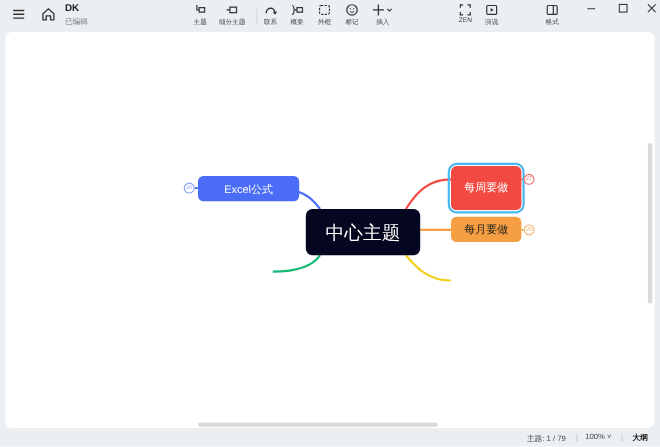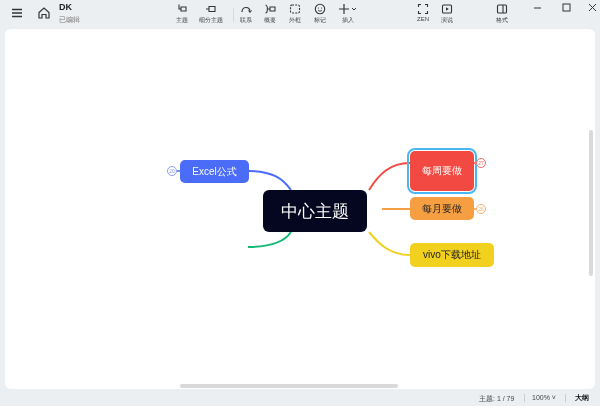--- a/index.html
+++ b/index.html
@@ -35,24 +35,24 @@
   .canvas {
     position: absolute; left: 5px; top: 29px; width: 590px; height: 360px;
     background: #ffffff; border-radius: 6px;
   }
   .links { position: absolute; left: 0; top: 0; }
   .node {
     position: absolute; display: flex; align-items: center; justify-content: center;
     border-radius: 5px; font-size: 10px; white-space: nowrap; cursor: pointer;
   }
   .root {
-    left: 258px; top: 161px; width: 104px; height: 42px;
+    left: 273px; top: 161px; width: 104px; height: 42px;
     background: #05061f; color: #fff; font-size: 17px; border-radius: 6px;
   }
-  .n-excel { left: 175px; top: 131px; width: 69px; height: 23px; background: #4a6cf7; color: #fff; }
+  .n-excel { left: 175px; top: 131px; width: 92px; height: 23px; background: #4a6cf7; color: #fff; }
   .n-game  { left: 131px; top: 206px; width: 112px; height: 24px; background: #14b876; color: #222; }
   .n-week  { left: 405px; top: 122px; width: 64px; height: 40px; background: #f24a43; color: #fff; outline: 2px solid #4ab8f0; outline-offset: 1px; }
   .n-month { left: 405px; top: 168px; width: 64px; height: 23px; background: #f59f42; color: #222; }
   .n-vivo  { left: 405px; top: 214px; width: 84px; height: 24px; background: #f1d01e; color: #222; }
 
   .badge {
     position: absolute; width: 10px; height: 10px; border-radius: 50%;
     border: 1px solid; font-size: 5px; display: flex; align-items: center; justify-content: center;
     background: #fff; cursor: pointer;
   }
@@ -192,21 +192,20 @@
   <div class="node n-excel">Excel公式</div>
   <div class="badge b-excel">20</div>
 
 
   <div class="node n-week">每周要做</div>
   <div class="badge b-week">27</div>
 
   <div class="node n-month">每月要做</div>
   <div class="badge b-month">26</div>
 
-  <div class="node n-vivo">vivo下载地址</div>
 
   <div class="hscroll"></div>
   <div class="vscroll"></div>
 </div>
 
 <div class="statusbar">
   <span class="st-topic">主题: 1 / 79</span>
   <span class="st-sep1"></span>
   <span class="st-zoom"><span>100%</span><span> ˅</span></span>
   <span class="st-sep2"></span>

